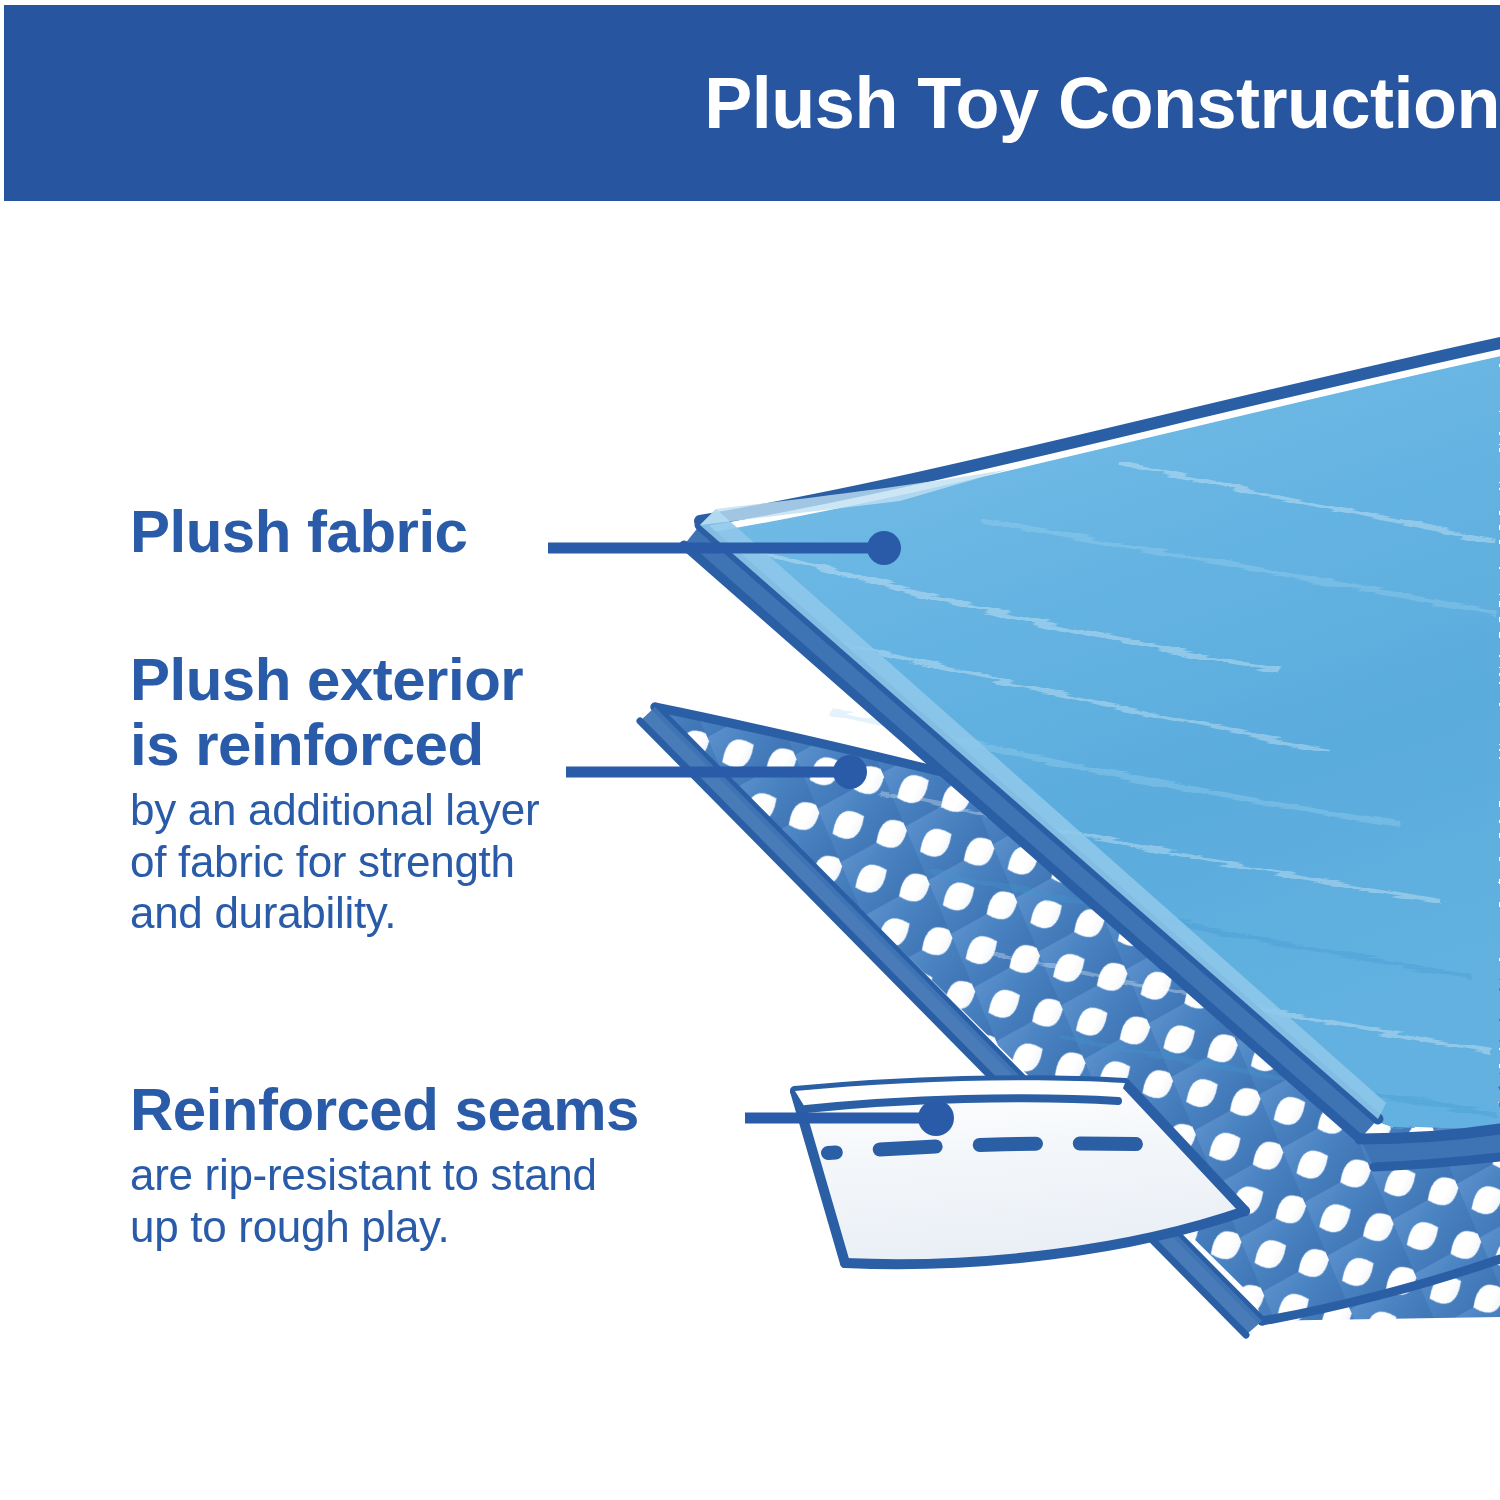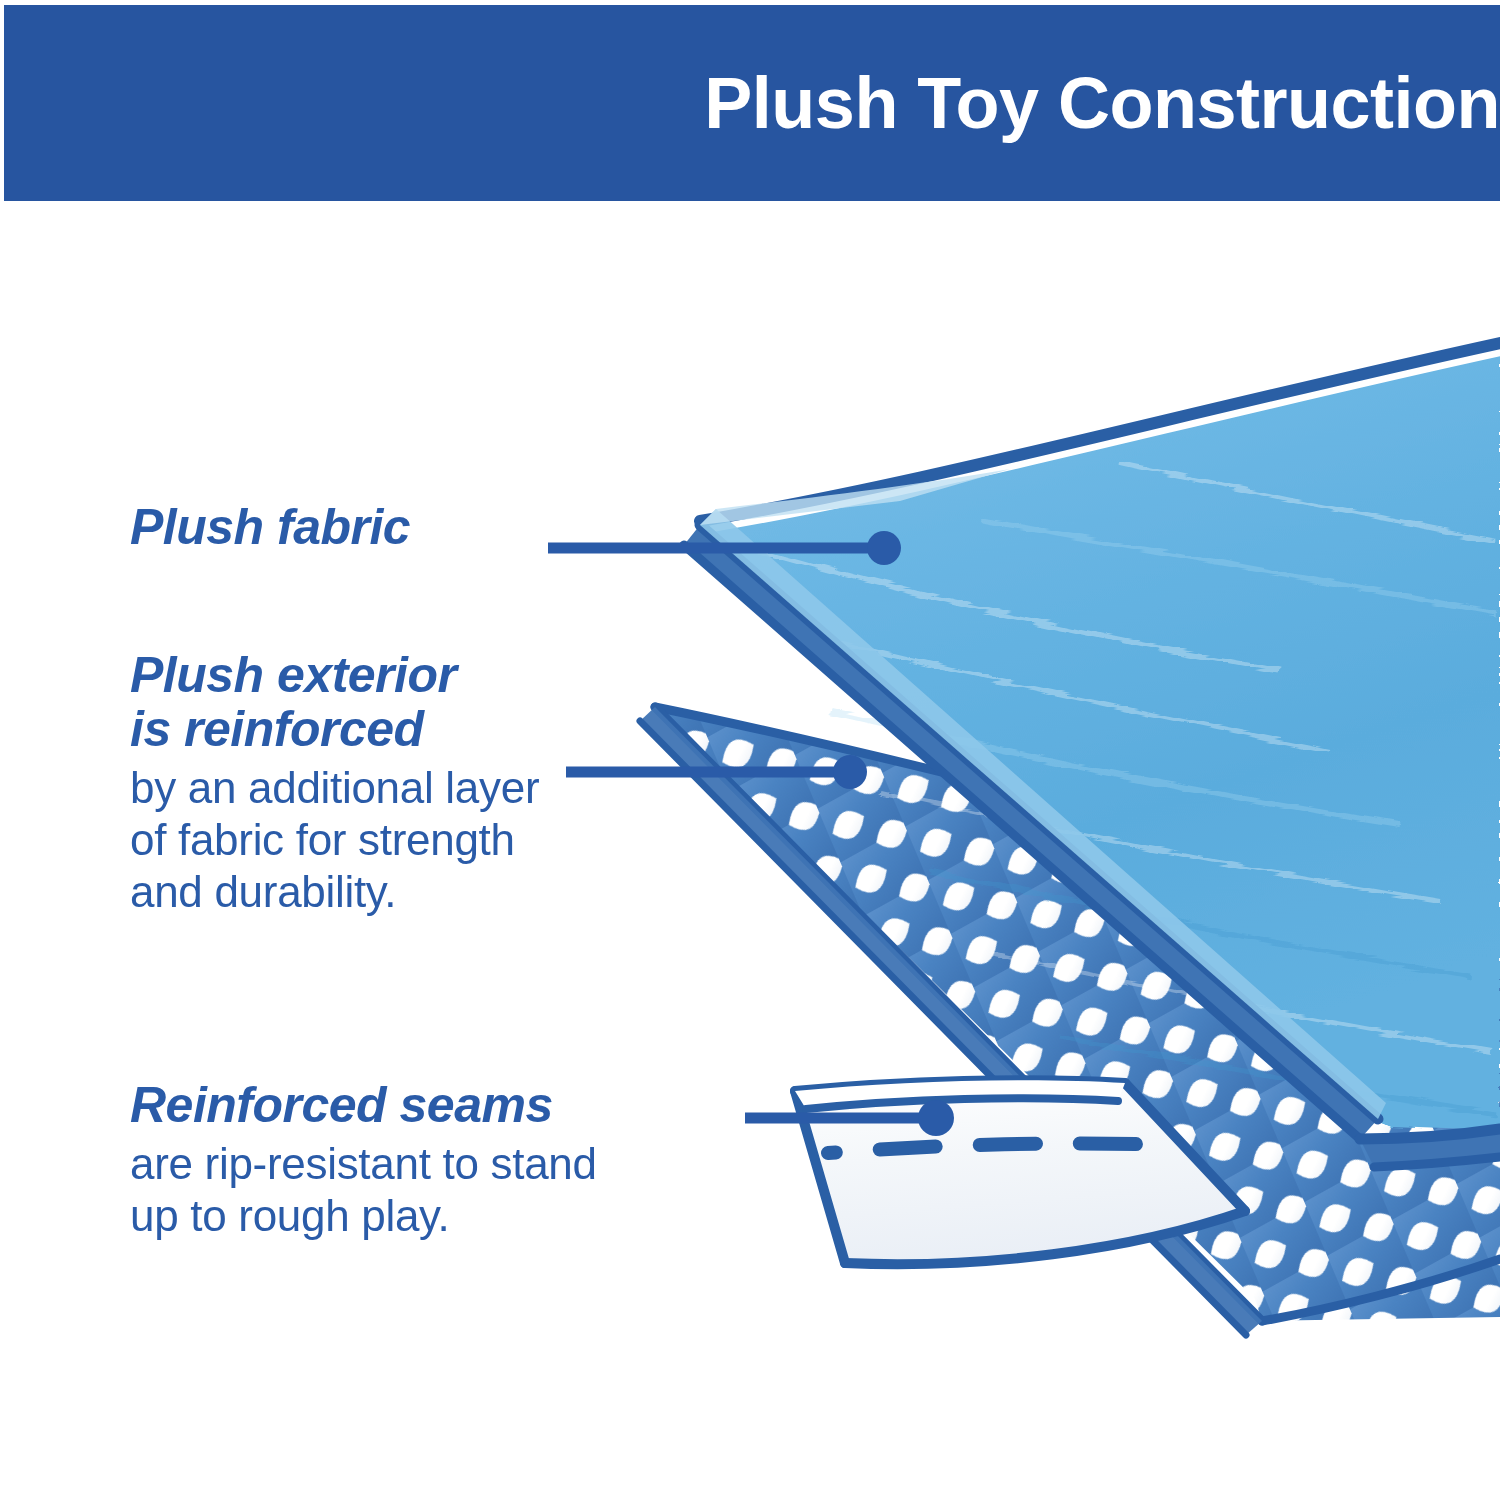--- a/index.html
+++ b/index.html
@@ -44,26 +44,25 @@
     width:1500px; height:1299px;
   }
   #illustration svg { display:block; width:1500px; height:1299px; }
 
   
   .callout {
     position:absolute;
     color:#2a5ba8;
   }
   .callout .head {
-    font-size:50px;
+    font-size:60px;
     font-weight:bold;
     line-height:1.08;
     letter-spacing:-0.5px;
     white-space:pre-line;
-    font-style:italic;
   }
   .callout .body {
     font-size:44px;
     font-weight:normal;
     line-height:1.18;
     letter-spacing:-0.3px;
     white-space:pre-line;
     margin-top:6px;
   }
 

